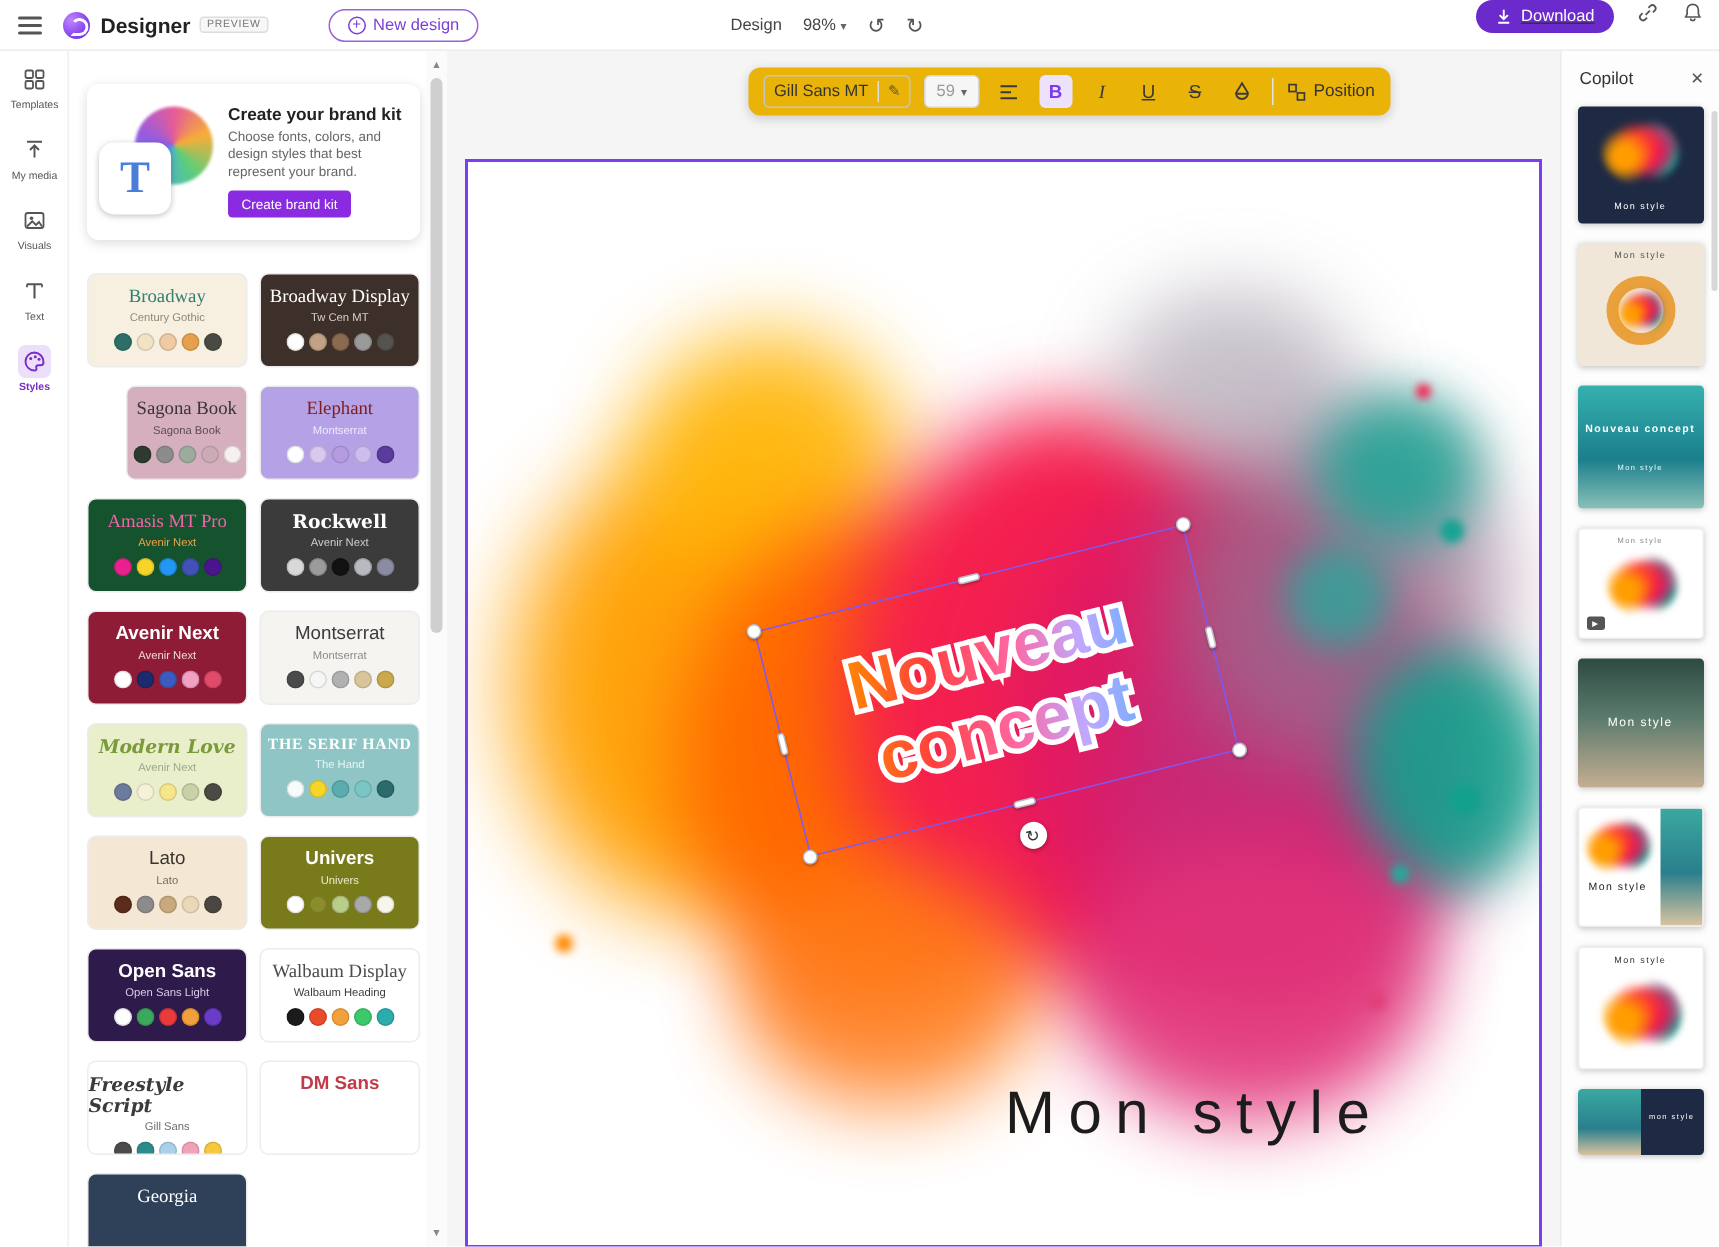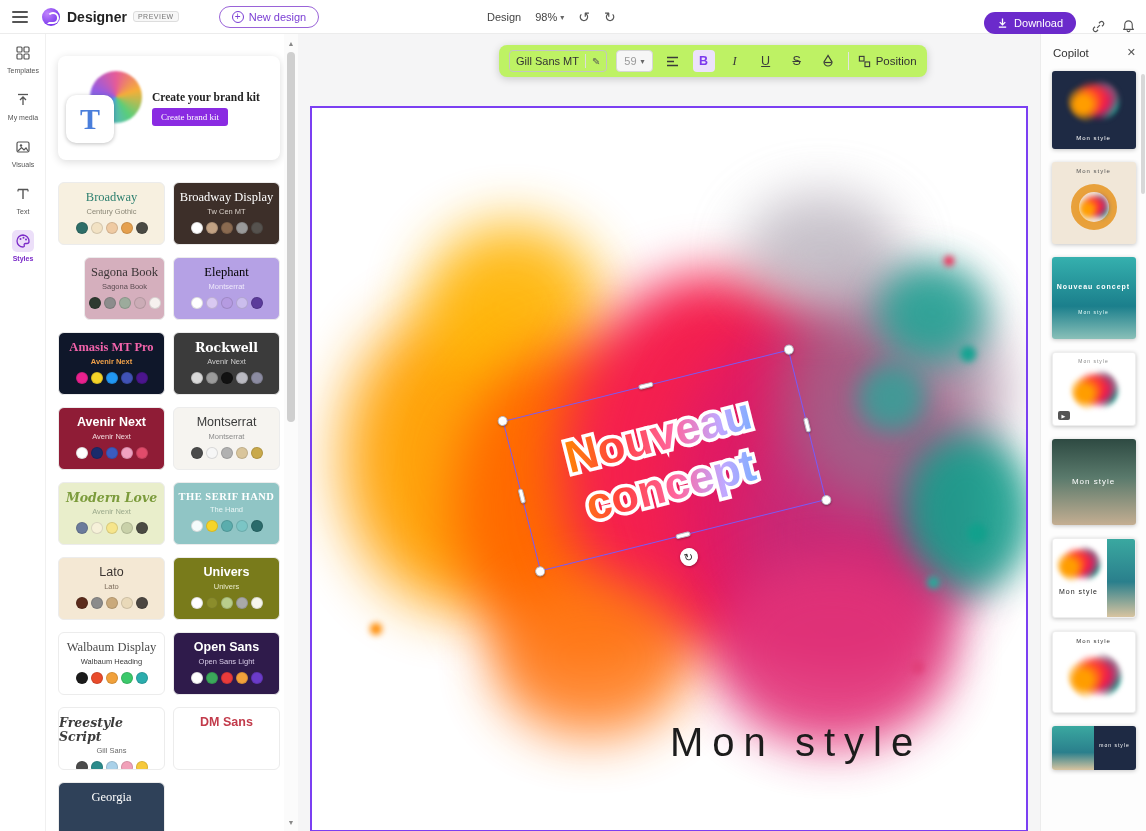--- a/index.html
+++ b/index.html
@@ -20,21 +20,21 @@
   .preview-badge{font-size:7px;color:#777;border:1px solid #ddd;background:#f7f7f7;border-radius:3px;
     padding:1px 4px;margin-left:6px;letter-spacing:.5px;}
   .new-design-btn{margin-left:40px;height:22px;display:flex;align-items:center;gap:5px;
     border:1px solid #9a63d8;border-radius:12px;padding:0 12px;color:#7b3fd4;font-size:11px;cursor:pointer;background:#fff;}
   .plus-circle{width:12px;height:12px;border:1px solid #7b3fd4;border-radius:50%;display:flex;
     align-items:center;justify-content:center;font-size:10px;line-height:1;}
   .center-controls{position:absolute;left:487px;top:0;height:34px;display:flex;align-items:center;gap:14px;font-size:11px;color:#444;}
   .zoom-ctl{display:flex;align-items:center;gap:3px;cursor:pointer;}
   .chev{font-size:8px;color:#666;}
   .undo,.redo{font-size:14px;color:#555;cursor:pointer;}
-  .right-controls{position:absolute;right:10px;top:0;height:34px;display:flex;align-items:flex-end;gap:14px;}
+  .right-controls{position:absolute;right:10px;top:0;height:34px;display:flex;align-items:flex-start;gap:14px;text-decoration:underline;}
   .download-btn{height:22px;background:#6b2acb;color:#fff;font-size:11px;border-radius:12px;
     display:flex;align-items:center;gap:6px;padding:0 13px;cursor:pointer;}
   .hdr-icon{width:16px;height:16px;cursor:pointer;display:flex;align-items:center;justify-content:center;}
 
   
   .rail{position:absolute;left:0;top:34px;width:46px;height:797px;background:#fff;border-right:1px solid #f0f0f0;z-index:30;}
   .rail-item{width:46px;padding:8px 0 7px;display:flex;flex-direction:column;align-items:center;gap:3px;cursor:pointer;}
   .rail-item .ric{width:22px;height:22px;border-radius:5px;display:flex;align-items:center;justify-content:center;}
   .rail-item span{font-size:7px;color:#555;}
   .rail-item.active .ric{background:#ecdff9;}
@@ -43,21 +43,21 @@
   
   .left-panel{position:absolute;left:46px;top:34px;width:252px;height:797px;background:#fff;overflow:hidden;z-index:20;}
   .brand-card{position:absolute;left:12px;top:22px;width:222px;height:104px;background:#fff;border-radius:8px;
     box-shadow:0 2px 8px rgba(0,0,0,.14);display:flex;align-items:center;padding:8px;}
   .brand-art{position:relative;width:78px;height:78px;flex:0 0 78px;}
   .brand-art .blob{position:absolute;right:2px;top:2px;width:52px;height:52px;border-radius:50%;
     background:conic-gradient(#e44a8c,#f5a623,#4ac96b,#3aa0e8,#8a4ae0,#e44a8c);filter:blur(1px);opacity:.9;}
   .brand-art .tile{position:absolute;left:0;bottom:4px;width:48px;height:48px;background:#fff;border-radius:10px;
     box-shadow:0 1px 4px rgba(0,0,0,.25);display:flex;align-items:center;justify-content:center;
     font-family:"Liberation Serif",serif;font-size:30px;font-weight:700;color:#4a7edb;}
-  .brand-txt{padding-left:8px;font-family:Liberation Serif, serif;}
+  .brand-txt{padding-left:8px;}
   .brand-title{font-size:11.5px;font-weight:700;color:#222;margin-bottom:3px;}
   .brand-desc{font-size:9px;color:#666;line-height:1.25;margin-bottom:6px;}
   .brand-btn{display:inline-block;background:#8a2be2;color:#fff;font-size:9px;padding:4px 9px;border-radius:3px;cursor:pointer;}
 
   .styles-grid{position:absolute;left:12px;top:148px;width:222px;display:grid;
     grid-template-columns:107px 107px;column-gap:8px;row-gap:12px;}
   .style-card{height:63px;border-radius:6px;border:1px solid #ececec;display:flex;flex-direction:column;
     align-items:center;padding-top:8px;cursor:pointer;overflow:hidden;}
   .sc-title{font-size:12.5px;line-height:1.1;}
   .sc-sub{font-size:7.5px;margin-top:2px;}
@@ -119,21 +119,21 @@
   .h-l{left:-3px;}.h-r{right:-3px;}
   .h-h{width:15px;height:5px;border-radius:3px;left:50%;margin-left:-8px;}
   .h-t{top:-3px;}.h-b{bottom:-3px;}
   .rotate-handle{position:absolute;left:50%;top:calc(100% + 14px);width:18px;height:18px;margin-left:-9px;
     background:#fff;border-radius:50%;box-shadow:0 1px 3px rgba(0,0,0,.35);display:flex;align-items:center;
     justify-content:center;font-size:11px;color:#333;cursor:grab;}
   .caption{position:absolute;left:358px;top:612px;font-size:40px;letter-spacing:9px;color:#1c1c1c;
     font-family:"Liberation Sans",sans-serif;}
 
   
-  .float-toolbar{position:absolute;left:201px;top:11px;height:32px;background:#bef264;border-radius:8px;
+  .float-toolbar{position:absolute;left:201px;top:11px;height:32px;background:#eab308;border-radius:8px;
     box-shadow:0 2px 8px rgba(0,0,0,.18);display:flex;align-items:center;gap:9px;padding:0 10px;z-index:35;}
   .font-box{display:flex;align-items:center;gap:6px;border:1px solid #c4c4c4;border-radius:4px;height:22px;padding:0 6px;font-size:11px;color:#333;cursor:pointer;}
   .font-box .sep{width:1px;height:14px;background:#ddd;}
   .pencil{font-size:10px;color:#555;}
   .size-box{display:flex;align-items:center;gap:4px;border:1px solid #d6d6d6;background:#f6f6f6;border-radius:4px;height:22px;padding:0 7px;font-size:11px;color:#9a9a9a;cursor:pointer;}
   .tb-btn{width:22px;height:22px;border-radius:4px;display:flex;align-items:center;justify-content:center;
     font-size:12.5px;color:#3a3a3a;cursor:pointer;}
   .tb-btn.bold{background:#ece2fb;color:#7c3aed;font-weight:700;}
   .tb-btn.italic{font-family:"Liberation Serif",serif;font-style:italic;}
   .tb-btn.underline{text-decoration:underline;}
@@ -294,20 +294,21 @@
   </nav>
 
   <aside class="left-panel">
     <div class="brand-card">
       <div class="brand-art">
         <div class="blob"></div>
         <div class="tile">T</div>
       </div>
       <div class="brand-txt">
         <div class="brand-title">Create your brand kit</div>
+        <div class="brand-desc">Choose fonts, colors, and design styles that best represent your brand.</div>
         <span class="brand-btn">Create brand kit</span>
       </div>
     </div>
     <div class="styles-grid">
         <div class="style-card" style="background: rgb(247, 240, 224);">
       <div class="sc-title f-serif-bold" style="color: rgb(47, 128, 112);">Broadway</div>
       <div class="sc-sub" style="color: rgb(140, 136, 120);">Century Gothic</div>
       <div class="sc-dots">
             <span class="dot" style="background: rgb(46, 110, 104);"></span>
             <span class="dot" style="background: rgb(242, 226, 196);"></span>
@@ -332,31 +333,31 @@
       <div class="sc-sub" style="color: rgb(92, 76, 82);">Sagona Book</div>
       <div class="sc-dots">
             <span class="dot" style="background: rgb(46, 58, 48);"></span>
             <span class="dot" style="background: rgb(140, 140, 140);"></span>
             <span class="dot" style="background: rgb(156, 171, 156);"></span>
             <span class="dot" style="background: rgb(203, 172, 182);"></span>
             <span class="dot" style="background: rgb(246, 241, 239);"></span>
           </div>
     </div>
         <div class="style-card" style="background: rgb(181, 161, 229);">
-      <div class="sc-title f-serif-bold" style="color: #000000;">Elephant</div>
+      <div class="sc-title f-serif-bold" style="color: #7f1d1d;">Elephant</div>
       <div class="sc-sub" style="color: rgb(239, 234, 251);">Montserrat</div>
       <div class="sc-dots">
             <span class="dot" style="background: rgb(255, 255, 255);"></span>
             <span class="dot" style="background: rgb(217, 201, 241);"></span>
             <span class="dot" style="background: rgb(181, 155, 225);"></span>
             <span class="dot" style="background: rgb(203, 189, 237);"></span>
             <span class="dot" style="background: rgb(91, 59, 155);"></span>
           </div>
     </div>
-        <div class="style-card" style="background: #0f172a; font-weight: bold;">
+        <div class="style-card" style="background: #14532d;">
       <div class="sc-title f-serif" style="color: rgb(242, 99, 170);">Amasis MT Pro</div>
       <div class="sc-sub" style="color: rgb(242, 162, 74);">Avenir Next</div>
       <div class="sc-dots">
             <span class="dot" style="background: rgb(233, 33, 142);"></span>
             <span class="dot" style="background: rgb(246, 212, 40);"></span>
             <span class="dot" style="background: rgb(33, 151, 243);"></span>
             <span class="dot" style="background: rgb(64, 82, 182);"></span>
             <span class="dot" style="background: rgb(75, 21, 141);"></span>
           </div>
     </div>
@@ -430,40 +431,40 @@
       <div class="sc-title f-sans-bold" style="color: rgb(255, 255, 255);">Univers</div>
       <div class="sc-sub" style="color: rgb(235, 235, 205);">Univers</div>
       <div class="sc-dots">
             <span class="dot" style="background: rgb(255, 255, 255);"></span>
             <span class="dot" style="background: rgb(139, 141, 43);"></span>
             <span class="dot" style="background: rgb(185, 205, 139);"></span>
             <span class="dot" style="background: rgb(169, 169, 169);"></span>
             <span class="dot" style="background: rgb(246, 246, 235);"></span>
           </div>
     </div>
+        <div class="style-card" style="background: rgb(47, 27, 75);">
+      <div class="sc-title f-sans-bold" style="color: rgb(255, 255, 255);">Open Sans</div>
+      <div class="sc-sub" style="color: rgb(217, 205, 233);">Open Sans Light</div>
+      <div class="sc-dots">
+            <span class="dot" style="background: rgb(255, 255, 255);"></span>
+            <span class="dot" style="background: rgb(59, 169, 91);"></span>
+            <span class="dot" style="background: rgb(233, 59, 59);"></span>
+            <span class="dot" style="background: rgb(241, 161, 59);"></span>
+            <span class="dot" style="background: rgb(107, 59, 201);"></span>
+          </div>
+    </div>
         <div class="style-card" style="background: rgb(255, 255, 255);">
       <div class="sc-title f-serif" style="color: rgb(75, 75, 75);">Walbaum Display</div>
       <div class="sc-sub" style="color: rgb(59, 59, 59);">Walbaum Heading</div>
       <div class="sc-dots">
             <span class="dot" style="background: rgb(27, 27, 27);"></span>
             <span class="dot" style="background: rgb(233, 75, 43);"></span>
             <span class="dot" style="background: rgb(241, 161, 59);"></span>
             <span class="dot" style="background: rgb(59, 201, 107);"></span>
             <span class="dot" style="background: rgb(43, 173, 173);"></span>
-          </div>
-    </div>
-        <div class="style-card" style="background: rgb(47, 27, 75);">
-      <div class="sc-title f-sans-bold" style="color: rgb(255, 255, 255);">Open Sans</div>
-      <div class="sc-sub" style="color: rgb(217, 205, 233);">Open Sans Light</div>
-      <div class="sc-dots">
-            <span class="dot" style="background: rgb(255, 255, 255);"></span>
-            <span class="dot" style="background: rgb(59, 169, 91);"></span>
-            <span class="dot" style="background: rgb(233, 59, 59);"></span>
-            <span class="dot" style="background: rgb(241, 161, 59);"></span>
-            <span class="dot" style="background: rgb(107, 59, 201);"></span>
           </div>
     </div>
         <div class="style-card" style="background: rgb(255, 255, 255);">
       <div class="sc-title f-script" style="color: rgb(59, 59, 59);">Freestyle Script</div>
       <div class="sc-sub" style="color: rgb(107, 107, 107);">Gill Sans</div>
       <div class="sc-dots">
             <span class="dot" style="background: rgb(75, 75, 75);"></span>
             <span class="dot" style="background: rgb(43, 139, 139);"></span>
             <span class="dot" style="background: rgb(169, 209, 233);"></span>
             <span class="dot" style="background: rgb(241, 161, 185);"></span>

